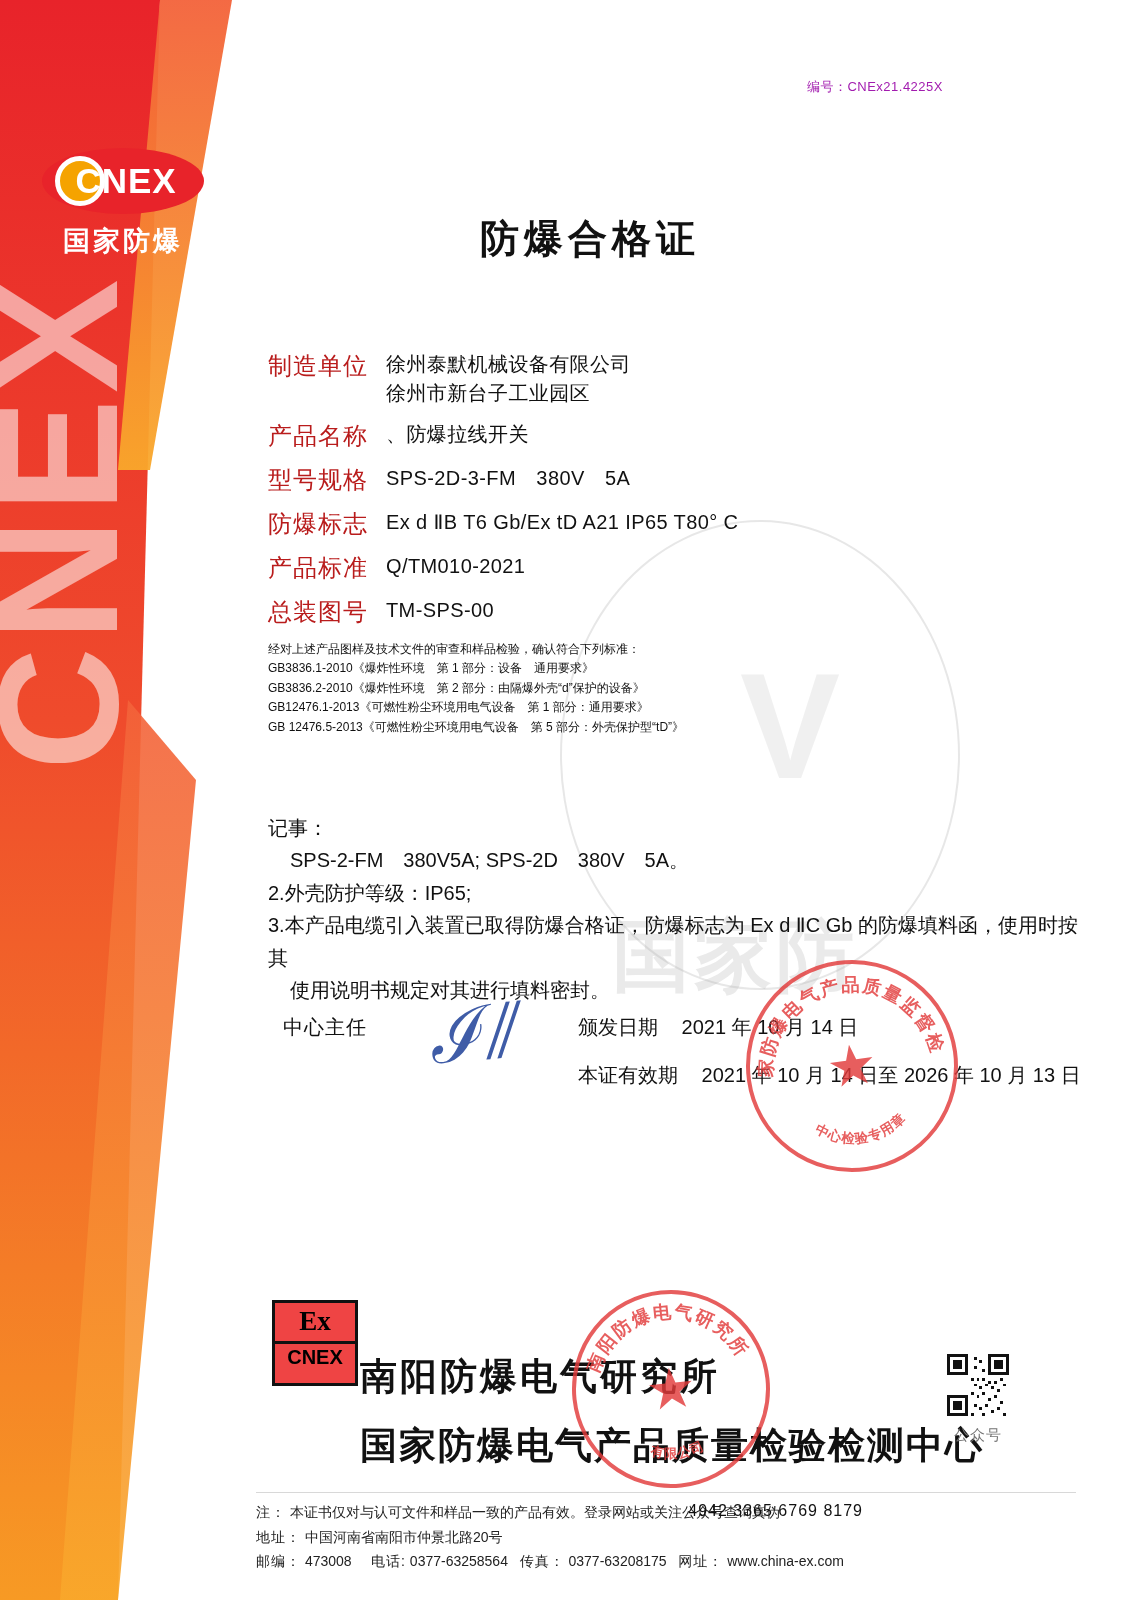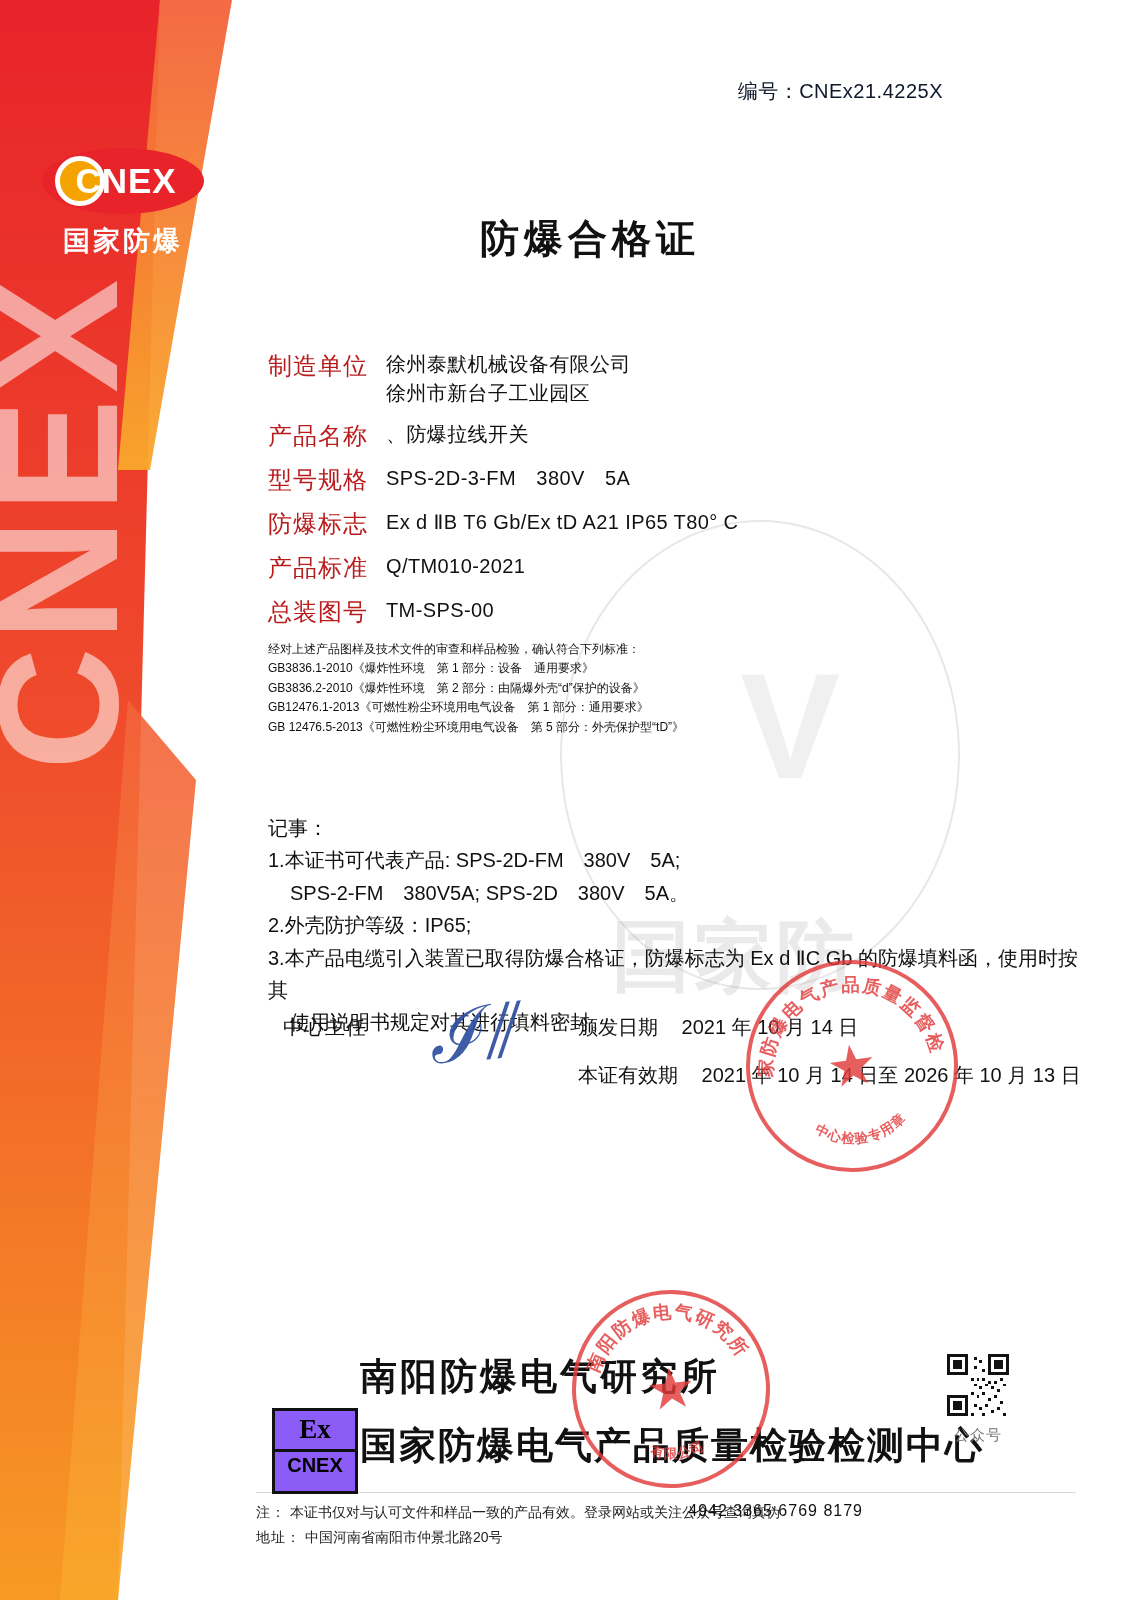--- a/index.html
+++ b/index.html
@@ -78,22 +78,22 @@
     transform-origin: left top;
     white-space: nowrap;
     font-family: "Liberation Sans", sans-serif;
     pointer-events: none;
   }
 
   
   .serial {
     position: absolute;
     right: 188px; top: 78px;
-    font-size: 20px;
-    color: #0f172a;
+    font-size: 13px;
+    color: #a21caf;
     letter-spacing: 0.5px;
     z-index: 6;
   }
 
   
   .doc-title {
     position: absolute;
     left: 480px; top: 212px;
     font-size: 39px;
     font-weight: bold;
@@ -223,26 +223,26 @@
   }
   .stamp .arc {
     position: absolute; left: 0; top: 0; width: 100%; height: 100%;
   }
   .arc-txt { font-size: 19px; font-weight: bold; letter-spacing: 2px; fill: #e23b3b; }
   .arc-txt-sm { font-size: 14px; font-weight: bold; letter-spacing: 1px; fill: #e23b3b; }
 
   
   .footer-ex {
     position: absolute;
-    left: 272px; top: 1408px;
+    left: 272px; top: 1300px;
     width: 86px; height: 86px;
     border: 3px solid #111;
     z-index: 6;
     text-align: center;
-    background: #8b5cf6;
+    background: #ef4444;
   }
   .footer-ex .ex {
     font-family: "Liberation Serif", serif;
     font-size: 27px; font-weight: bold;
     margin-top: 4px; line-height: 1.1;
   }
   .footer-ex .cqst {
     font-size: 20px; font-weight: bold;
     border-top: 3px solid #111;
     margin-top: 4px; padding-top: 2px;
@@ -358,21 +358,20 @@
 <div class="standards">
   <div class="ln">经对上述产品图样及技术文件的审查和样品检验，确认符合下列标准：</div>
   <div class="ln">GB3836.1-2010《爆炸性环境　第 1 部分：设备　通用要求》</div>
   <div class="ln">GB3836.2-2010《爆炸性环境　第 2 部分：由隔爆外壳“d”保护的设备》</div>
   <div class="ln">GB12476.1-2013《可燃性粉尘环境用电气设备　第 1 部分：通用要求》</div>
   <div class="ln">GB 12476.5-2013《可燃性粉尘环境用电气设备　第 5 部分：外壳保护型“tD”》</div>
 </div>
 
 <div class="notes">
   <div>记事：</div>
-  <div>1.本证书可代表产品: SPS-2D-FM　380V　5A;</div>
   <div class="indent">SPS-2-FM　380V5A; SPS-2D　380V　5A。</div>
   <div>2.外壳防护等级：IP65;</div>
   <div>3.本产品电缆引入装置已取得防爆合格证，防爆标志为 Ex d ⅡC Gb 的防爆填料函，使用时按其</div>
   <div class="indent">使用说明书规定对其进行填料密封。</div>
 </div>
 
 <div class="sig-area">
   <div class="sig-label">中心主任</div>
   <div class="sig-mark">ℐ⫽</div>
   <div class="issue-row">
@@ -478,13 +477,26 @@
 
 <div class="footer-notes">
   <div>
     <span class="lbl">注：</span>
     <span>本证书仅对与认可文件和样品一致的产品有效。登录网站或关注公众号查询真伪</span>
   </div>
   <div>
     <span class="lbl">地址：</span>
     <span>中国河南省南阳市仲景北路20号</span>
   </div>
+  <div>
+    <span class="lbl">邮编：</span>
+    <span>473008</span>
+    &nbsp;&nbsp;&nbsp;
+    <span class="lbl">电话:</span>
+    <span>0377-63258564</span>
+    &nbsp;
+    <span class="lbl">传真：</span>
+    <span>0377-63208175</span>
+    &nbsp;
+    <span class="lbl">网址：</span>
+    <span>www.china-ex.com</span>
+  </div>
 </div>
 
 </body></html>

